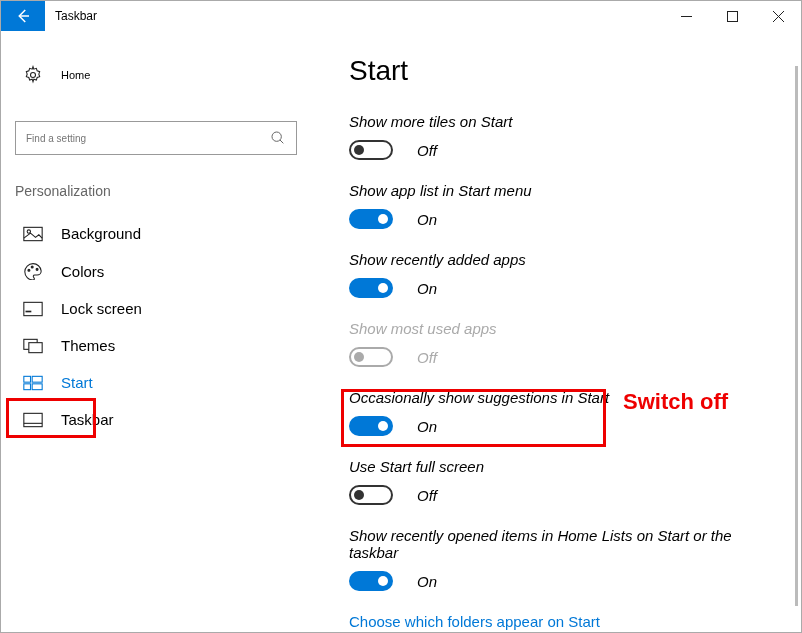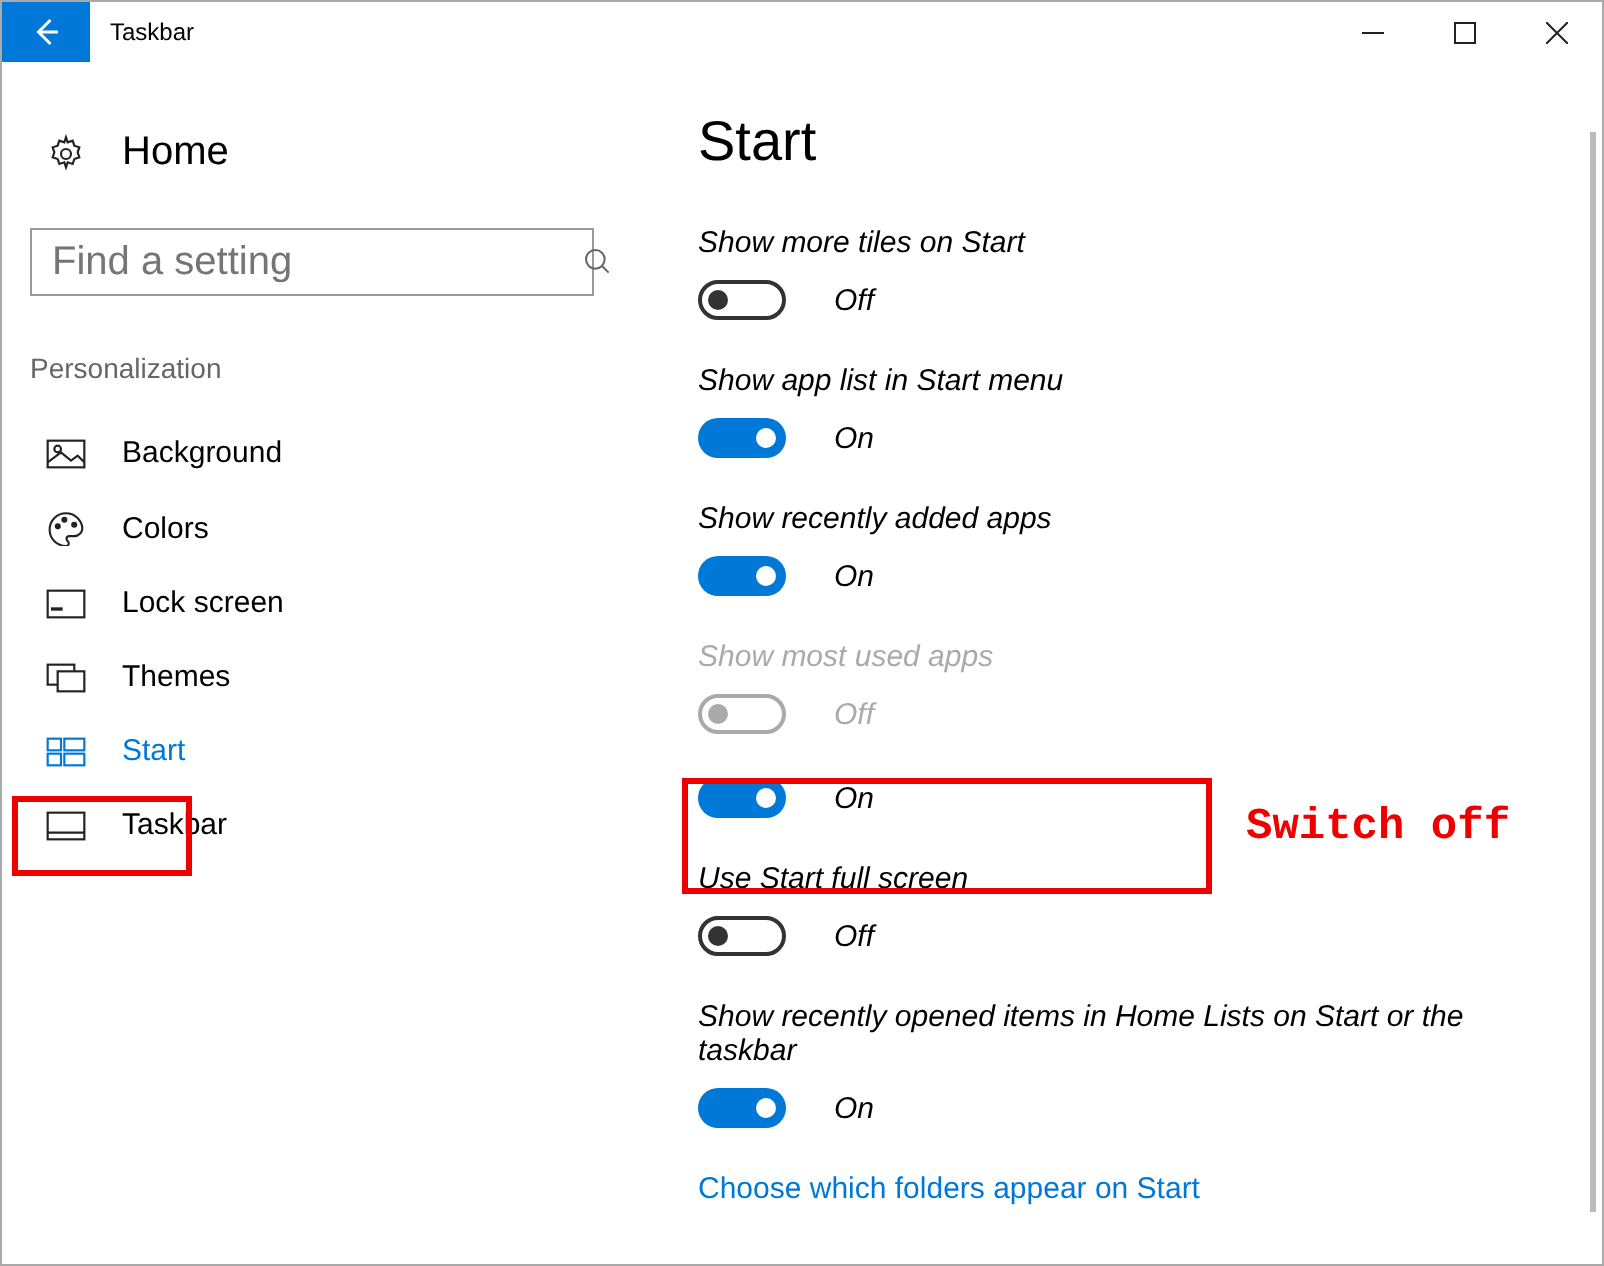--- a/index.html
+++ b/index.html
@@ -5,24 +5,24 @@
   * { box-sizing: border-box; margin: 0; padding: 0; font-family: "Segoe UI", Arial, sans-serif; }
   body { width: 802px; height: 633px; border: 1px solid #aaa; overflow: hidden; background: #fff; position: relative; }
   .titlebar { height: 30px; display: flex; align-items: stretch; }
   .back-btn { width: 44px; background: #0078d7; color: #fff; display: flex; align-items: center; justify-content: center; font-size: 18px; }
   .app-title { flex: 0 0 auto; padding: 0 10px; display: flex; align-items: center; font-size: 12px; }
   .title-spacer { flex: 1; }
   .win-btn { width: 46px; display: flex; align-items: center; justify-content: center; font-size: 13px; color: #222; }
 
   .content { display: flex; height: calc(633px - 30px); }
   .sidebar { width: 322px; padding: 28px 0 0 14px; }
-  .home-row { display: flex; align-items: center; gap: 18px; padding: 6px 0 6px 8px; margin-bottom: 20px; font-size: 20px; }
+  .home-row { display: flex; align-items: center; gap: 18px; padding: 6px 0 6px 8px; margin-bottom: 30px; font-size: 11px; }
   .home-row .icon { width: 20px; text-align: center; }
   .search-box { width: 282px; height: 34px; border: 1px solid #999; display: flex; align-items: center; padding: 0 10px; margin-bottom: 28px; background: #fff; }
-  .search-box input { border: none; outline: none; flex: 1; font-size: 20px; color: #1d4ed8; background: transparent; }
+  .search-box input { border: none; outline: none; flex: 1; font-size: 10px; color: #1d4ed8; background: transparent; }
   .search-box .search-icon { color: #666; font-size: 15px; }
   .section-title { font-size: 14px; color: #666; margin: 0 0 16px 0; }
   .nav-item { display: flex; align-items: center; gap: 18px; padding: 10px 0 10px 8px; font-size: 15px; cursor: pointer; }
   .nav-item .nav-icon { width: 20px; display: flex; justify-content: center; }
   .nav-item.selected { color: #0078d7; }
 
   .main { flex: 1; padding: 24px 0 0 26px; position: relative; }
   .main h1 { font-weight: 400; font-size: 28px; margin-bottom: 26px; }
   .setting { margin-bottom: 22px; font-style: italic; }
   .setting-label { font-size: 15px; margin-bottom: 10px; }
@@ -36,21 +36,21 @@
   .toggle-on { background: #0078d7; }
   .toggle-on::after { content: ""; width: 10px; height: 10px; background: #fff; border-radius: 50%; position: absolute; top: 5px; right: 5px; }
   .toggle-text { font-size: 15px; }
   .setting.disabled .toggle-text { color: #aaa; }
   .link { color: #0078d7; font-size: 15px; }
 
   .box-start { position: absolute; border: 3px solid #e00; pointer-events: none; }
   #box-sidebar-start { left: 5px; top: 397px; width: 90px; height: 40px; }
   #box-suggestion { left: 340px; top: 388px; width: 265px; height: 58px; }
   .annotation { position: absolute; color: #e00; font-weight: bold; font-size: 22px; font-family: Arial, sans-serif; }
-  #ann-switch-off { left: 622px; top: 400px; font-family: Liberation Mono, monospace; }
+  #ann-switch-off { left: 622px; top: 388px; }
 
   .scrollbar { position: absolute; right: 3px; top: 65px; width: 3px; height: 540px; background: #bbb; }
 
   svg { display: block; }
 </style>
 </head>
 <body>
 
 <div class="titlebar">
   <div class="back-btn">
@@ -199,20 +199,21 @@
 
     <div class="setting disabled">
       <div class="setting-label">Show most used apps</div>
       <div class="toggle-row">
         <div class="toggle-off disabled"></div>
         <span class="toggle-text">Off</span>
       </div>
     </div>
 
     <div class="setting">
+      <div class="setting-label">Occasionally show suggestions in Start</div>
       <div class="toggle-row">
         <div class="toggle-on"></div>
         <span class="toggle-text">On</span>
       </div>
     </div>
 
     <div class="setting">
       <div class="setting-label">Use Start full screen</div>
       <div class="toggle-row">
         <div class="toggle-off"></div>

